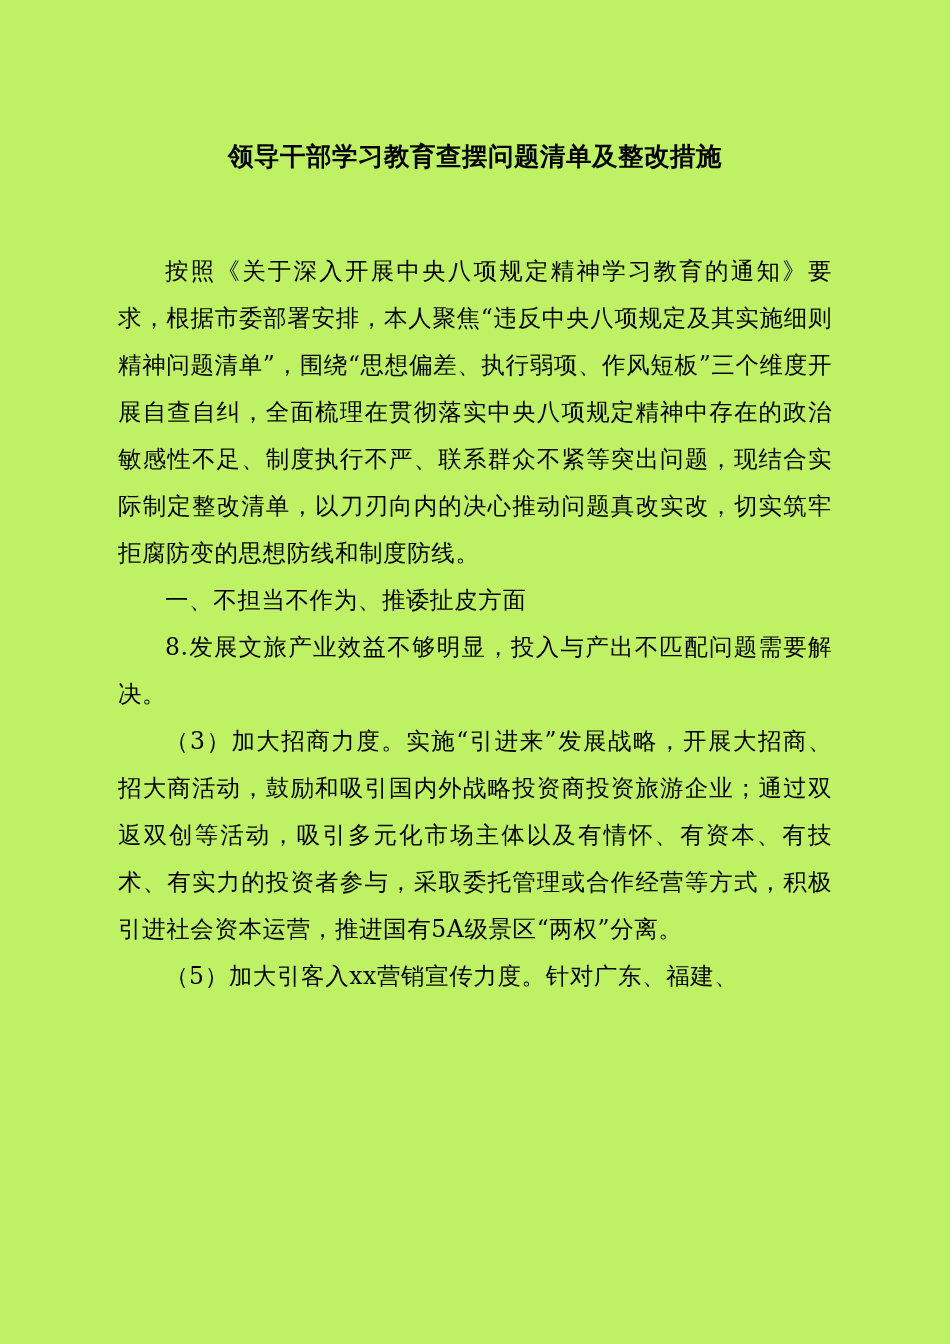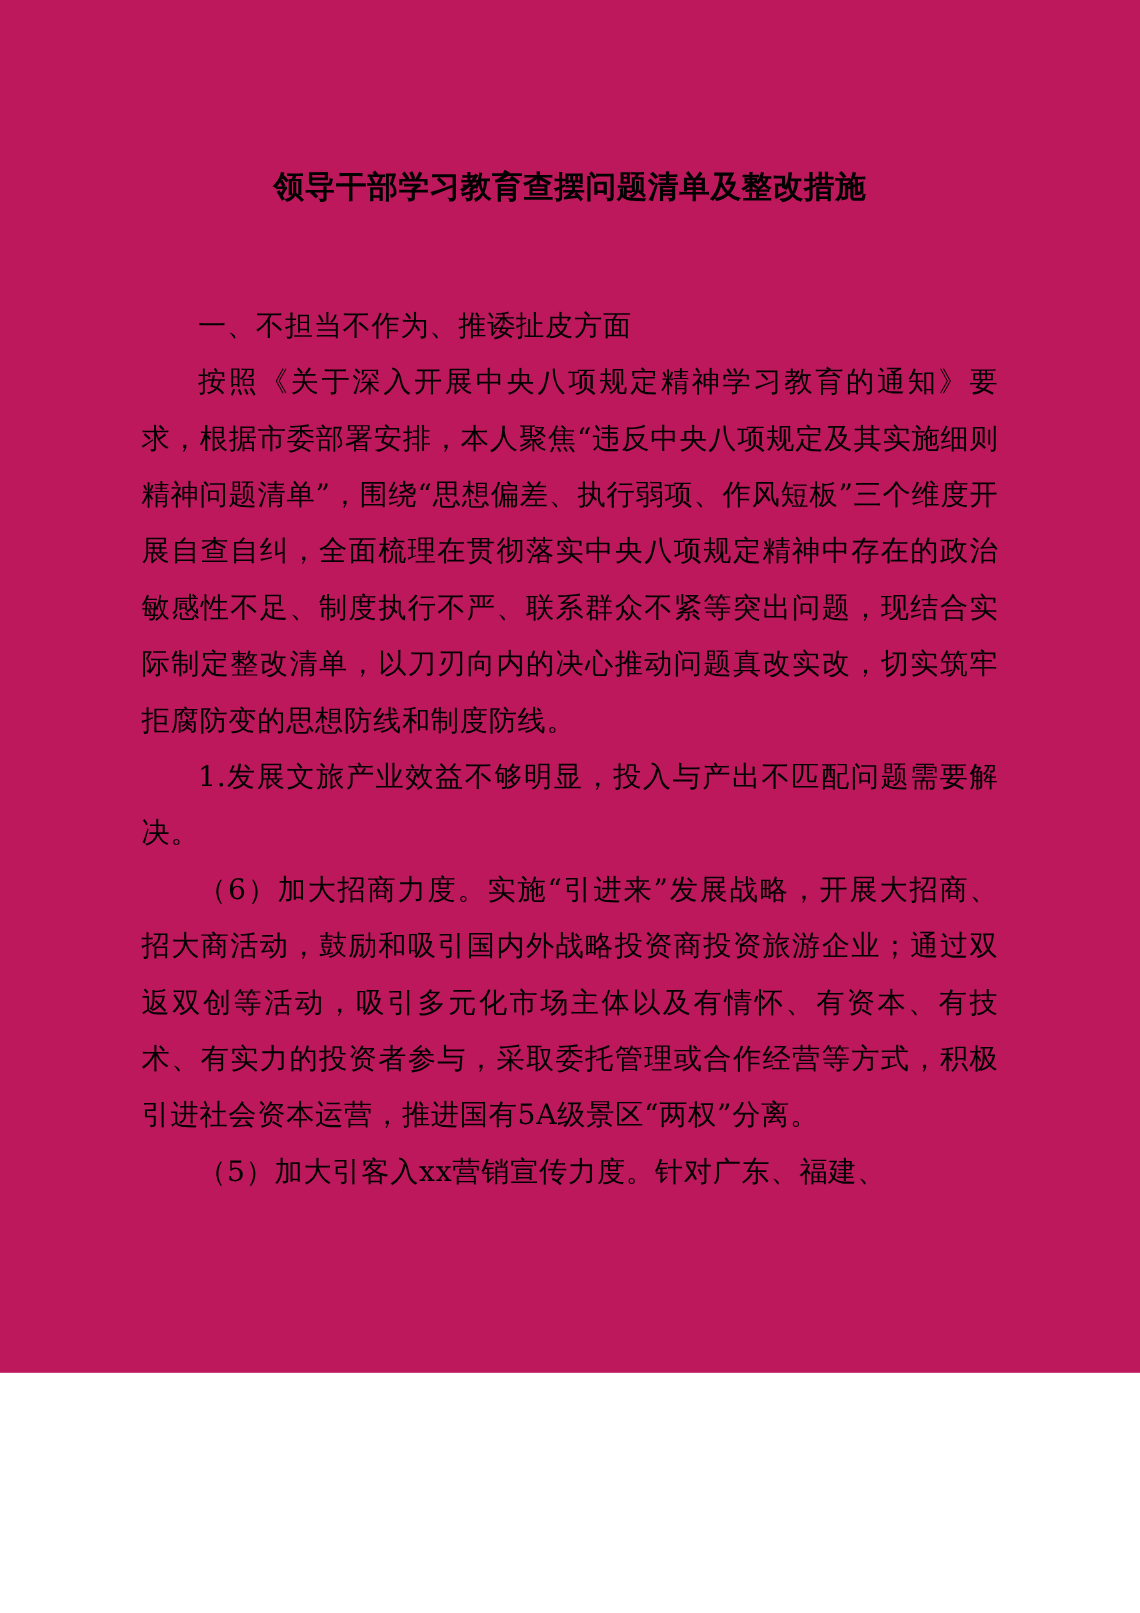--- a/index.html
+++ b/index.html
@@ -9,24 +9,24 @@
   }
   body {
     width: 950px;
     height: 1344px;
     font-family: "DejaVu Serif", serif;
     color: #000000;
     overflow: hidden;
   }
   .page {
     width: 950px;
-    height: 1144px;
+    height: 1344px;
     box-sizing: border-box;
     padding: 136px 118px 60px 118px;
-    background: #be185d;
+    background: #bef264;
     position: relative;
   }
   .doc-title {
     font-family: "DejaVu Sans", sans-serif;
     font-weight: bold;
     font-size: 25.5px;
     line-height: 40px;
     text-align: center;
     letter-spacing: 0.5px;
     margin: 0 0 0 0;
@@ -54,19 +54,19 @@
 </style>
 </head>
 <body>
 
 <div class="page">
 
   <h1 class="doc-title">领导干部学习教育查摆问题清单及整改措施</h1>
 
   <div class="title-gap"></div>
 
+  <p class="body-par">按照《关于深入开展中央八项规定精神学习教育的通知》要求，根据市委部署安排，本人聚焦“违反中央八项规定及其实施细则精神问题清单”，围绕“思想偏差、执行弱项、作风短板”三个维度开展自查自纠，全面梳理在贯彻落实中央八项规定精神中存在的政治敏感性不足、制度执行不严、联系群众不紧等突出问题，现结合实际制定整改清单，以刀刃向内的决心推动问题真改实改，切实筑牢拒腐防变的思想防线和制度防线。</p>
   <p class="body-par tight">一、不担当不作为、推诿扯皮方面</p>
-  <p class="body-par">按照《关于深入开展中央八项规定精神学习教育的通知》要求，根据市委部署安排，本人聚焦“违反中央八项规定及其实施细则精神问题清单”，围绕“思想偏差、执行弱项、作风短板”三个维度开展自查自纠，全面梳理在贯彻落实中央八项规定精神中存在的政治敏感性不足、制度执行不严、联系群众不紧等突出问题，现结合实际制定整改清单，以刀刃向内的决心推动问题真改实改，切实筑牢拒腐防变的思想防线和制度防线。</p>
-  <p class="body-par">1.发展文旅产业效益不够明显，投入与产出不匹配问题需要解决。</p>
-  <p class="body-par">（6）加大招商力度。实施“引进来”发展战略，开展大招商、招大商活动，鼓励和吸引国内外战略投资商投资旅游企业；通过双返双创等活动，吸引多元化市场主体以及有情怀、有资本、有技术、有实力的投资者参与，采取委托管理或合作经营等方式，积极引进社会资本运营，推进国有5A级景区“两权”分离。</p>
+  <p class="body-par">8.发展文旅产业效益不够明显，投入与产出不匹配问题需要解决。</p>
+  <p class="body-par">（3）加大招商力度。实施“引进来”发展战略，开展大招商、招大商活动，鼓励和吸引国内外战略投资商投资旅游企业；通过双返双创等活动，吸引多元化市场主体以及有情怀、有资本、有技术、有实力的投资者参与，采取委托管理或合作经营等方式，积极引进社会资本运营，推进国有5A级景区“两权”分离。</p>
   <p class="body-par">（5）加大引客入xx营销宣传力度。针对广东、福建、</p>
 
 </div>
 
 </body></html>

